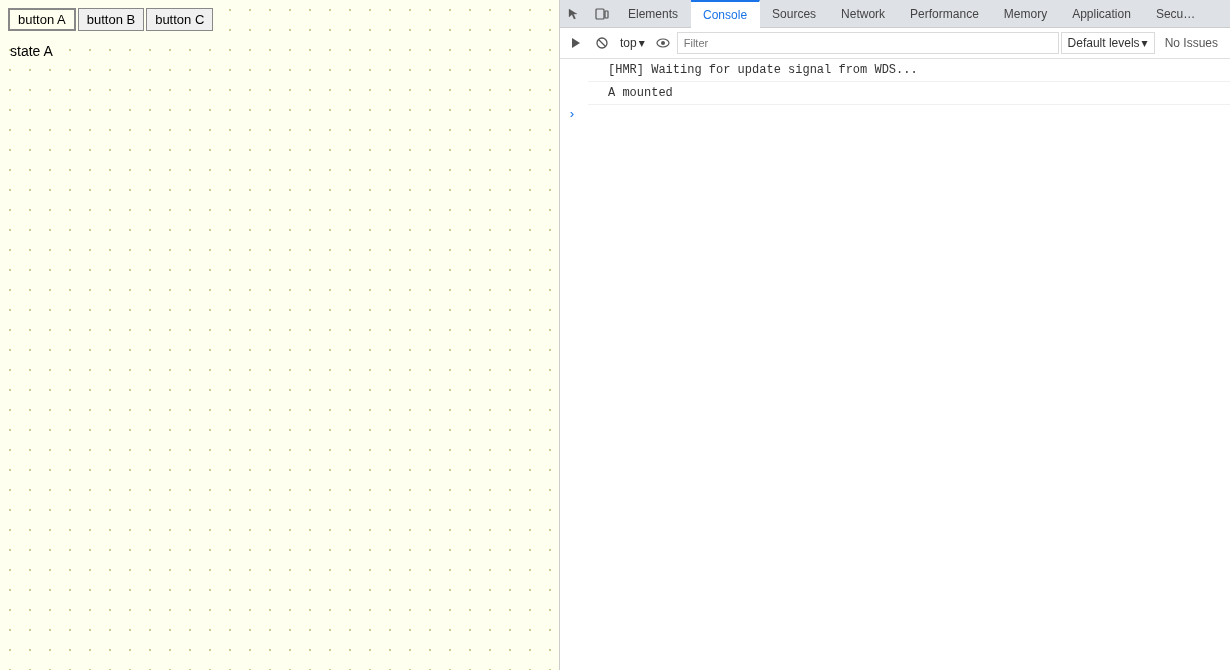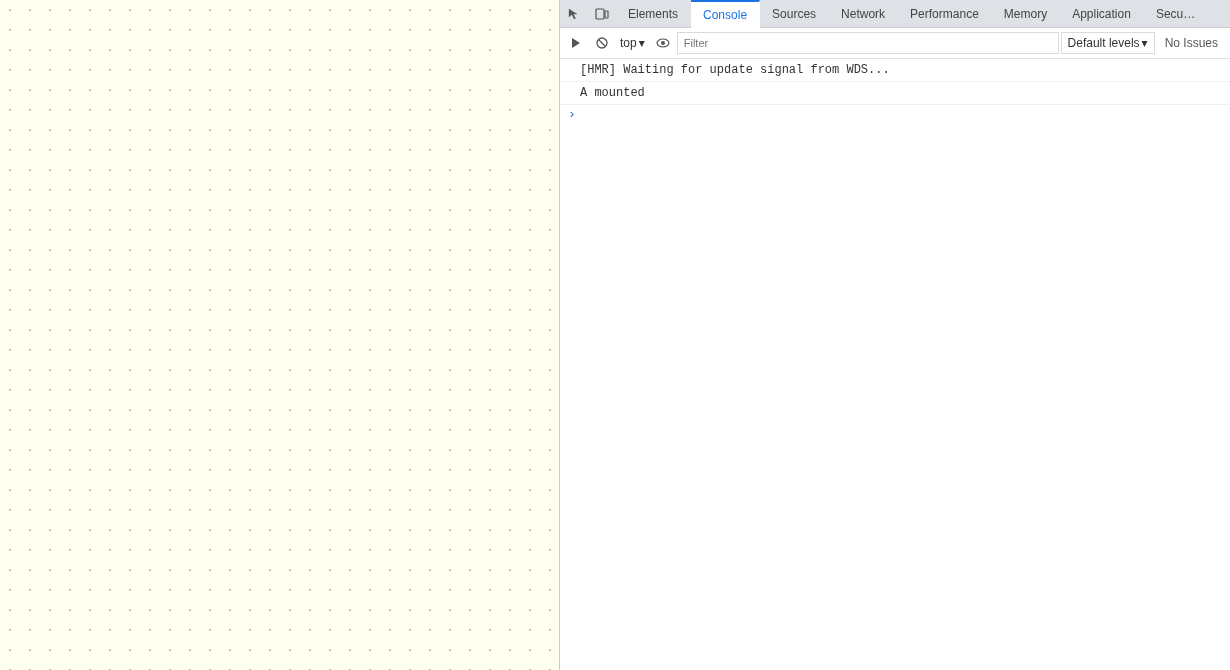--- a/index.html
+++ b/index.html
@@ -182,20 +182,21 @@
       font-family: 'Consolas', 'Courier New', monospace;
       font-size: 12px;
     }
 
     .console-line {
       padding: 2px 8px 2px 20px;
       border-bottom: 1px solid #f0f0f0;
       color: #333;
       line-height: 18px;
       white-space: pre;
+      margin-left: 28px;
     }
 
     .console-line.hmr {
       color: #333;
     }
 
     .console-line.info {
       color: #333;
     }
 
@@ -218,20 +219,26 @@
     #app-panel {
       background-image: radial-gradient(circle, #c8c890 1px, transparent 1px);
       background-size: 20px 20px;
       background-color: #fffff0;
     }
   </style>
 </head>
 <body>
 
 <div id="app-panel">
+  <div class="button-row">
+    <button class="app-button active">button A</button>
+    <button class="app-button">button B</button>
+    <button class="app-button">button C</button>
+  </div>
+  <div class="state-text">state A</div>
 </div>
 
 <div id="devtools-panel">
 
   <div class="devtools-tabs">
     <div class="devtools-tab-icon" title="Inspect element">
 
       <svg width="14" height="14" viewBox="0 0 14 14" fill="none">
         <path d="M2 2 L2 10 L5 7.5 L7 12 L8.5 11.5 L6.5 7 L10 7 Z" fill="#555" stroke="#555" stroke-width="0.3"></path>
       </svg>

